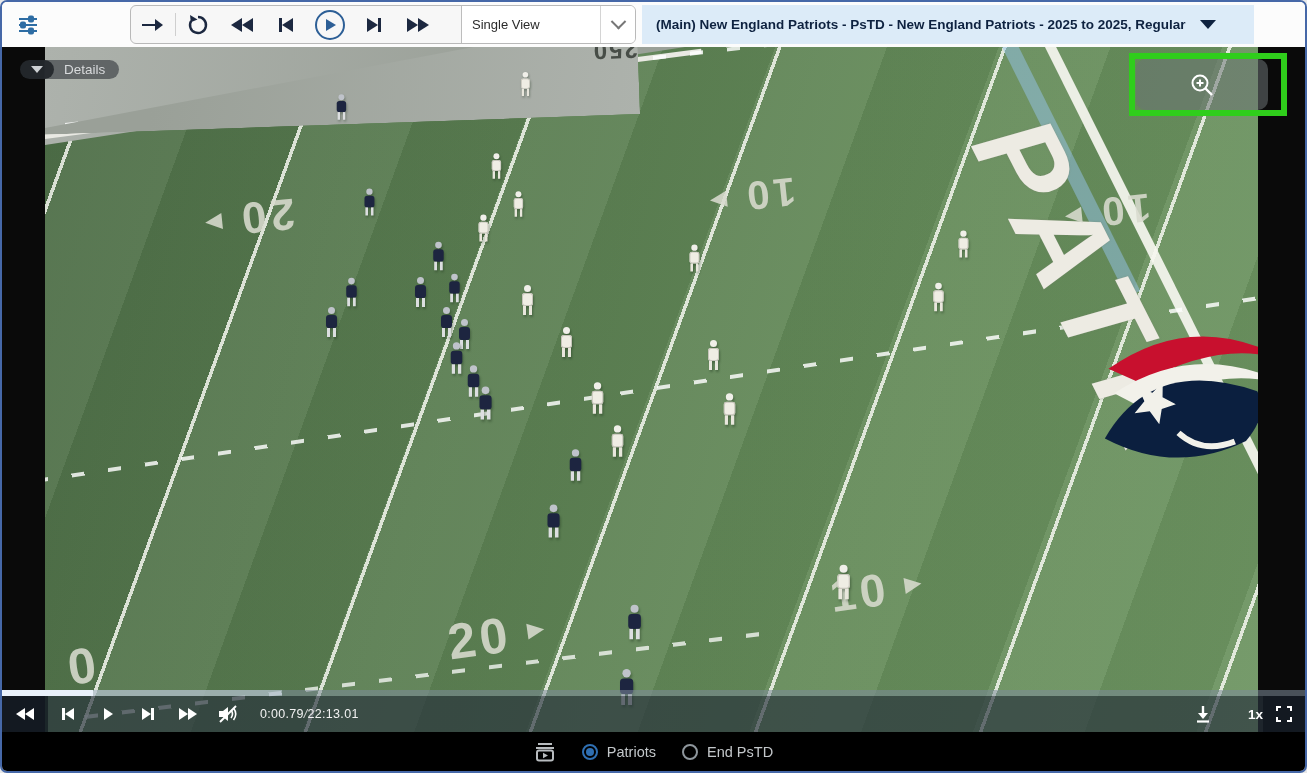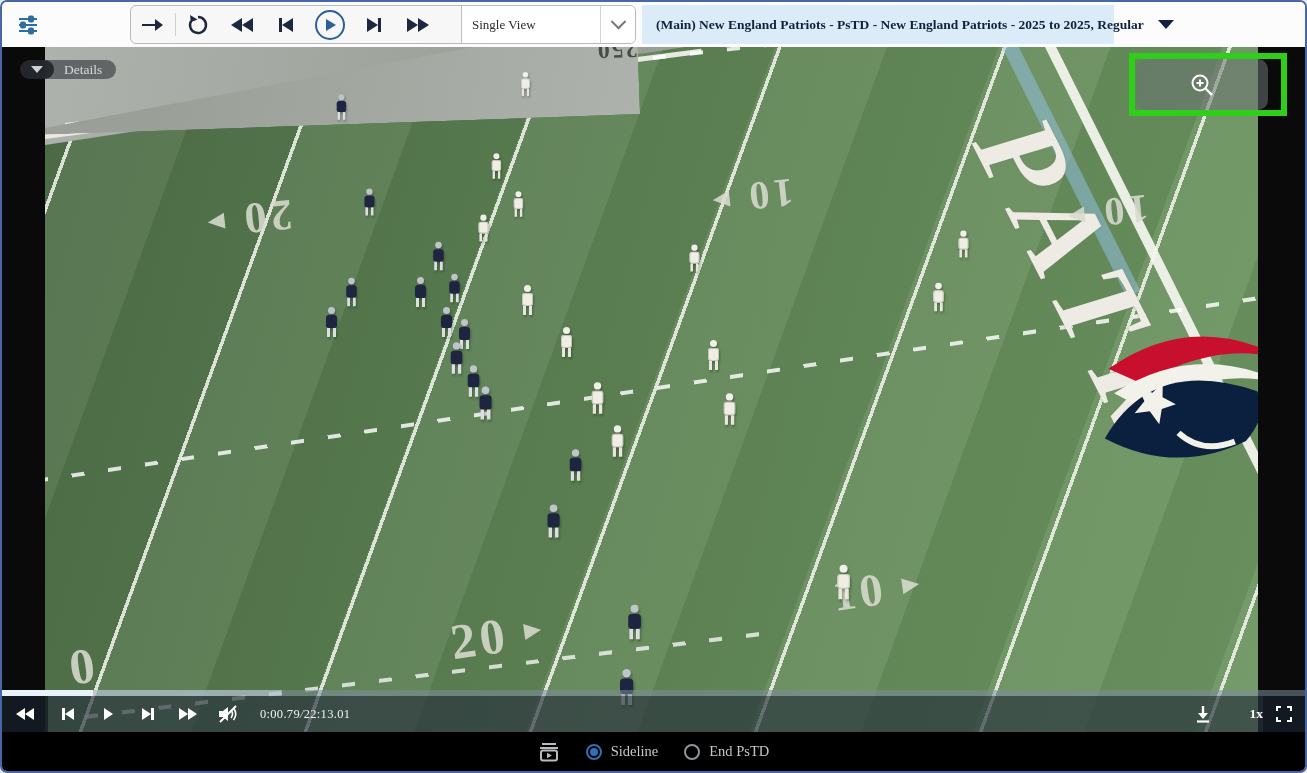--- a/index.html
+++ b/index.html
@@ -1,28 +1,28 @@
 <!DOCTYPE html>
 <html><head>
 <meta charset="utf-8">
 <style>
   html,body{margin:0;padding:0;background:#e9e9e9;font-family:"Liberation Sans",sans-serif;}
-  .window{position:relative;width:1303px;height:769px;border:2px solid #4668a8;border-radius:7px;overflow:hidden;background:#fcfcfc;font-family:Liberation Serif, serif;}
+  .window{position:relative;width:1303px;height:769px;border:2px solid #4668a8;border-radius:7px;overflow:hidden;background:#fcfcfc;}
 
   
   .top-bar{position:relative;height:45px;background:#fcfcfc;}
   .filter-btn{position:absolute;left:12px;top:9px;width:28px;height:28px;display:flex;align-items:center;justify-content:center;cursor:pointer;}
   .ctrl-group{position:absolute;left:128px;top:3px;height:39px;width:506px;border:1px solid #b9b9b9;border-radius:6px;background:#f7f7f7;display:flex;align-items:stretch;box-sizing:border-box;}
   .tb-btn{width:44px;display:flex;align-items:center;justify-content:center;cursor:pointer;}
   .tb-sep{width:1px;background:#cfcfcf;margin:7px 0;}
   .dropdown{margin-left:auto;width:174px;background:#fff;border-left:1px solid #bdbdbd;border-radius:0 5px 5px 0;display:flex;align-items:center;box-sizing:border-box;}
   .dropdown .val{flex:1;padding-left:10px;font-size:13px;color:#2b2b2b;}
   .dropdown .chev{width:34px;align-self:stretch;border-left:1px solid #d4d4d4;display:flex;align-items:center;justify-content:center;}
   .chev i{display:block;width:9px;height:9px;border-right:2px solid #777;border-bottom:2px solid #777;transform:rotate(45deg) translate(-2px,-2px);}
-  .title-bar{position:absolute;left:640px;top:3px;height:39px;width:472px;background:#dcebf8;display:flex;align-items:center;padding-left:14px;box-sizing:border-box;cursor:pointer;}
+  .title-bar{position:absolute;left:640px;top:3px;height:39px;width:612px;background:#dcebf8;display:flex;align-items:center;padding-left:14px;box-sizing:border-box;cursor:pointer;}
   .title-bar .txt{font-size:13.5px;font-weight:bold;color:#0e2240;white-space:nowrap;}
   .caret-down{width:0;height:0;border-left:8px solid transparent;border-right:8px solid transparent;border-top:9px solid #0e2240;margin-left:14px;}
 
   
   .tri{width:0;height:0;display:inline-block;}
   .tri.r{border-top:7px solid transparent;border-bottom:7px solid transparent;border-left:11px solid #1c2840;}
   .tri.l{border-top:7px solid transparent;border-bottom:7px solid transparent;border-right:11px solid #1c2840;}
   .bar-v{display:inline-block;width:3px;height:14px;background:#1c2840;}
   .play-circle{width:30px;height:30px;border:2.5px solid #2d5f96;border-radius:50%;display:flex;align-items:center;justify-content:center;box-sizing:border-box;}
   .play-circle .tri.r{border-left-color:#2d5f96;border-top-width:6px;border-bottom-width:6px;border-left-width:10px;margin-left:2px;}
@@ -419,21 +419,21 @@
 
   <div class="bottom-strip">
     <svg width="22" height="20" viewBox="0 0 22 20" style="cursor:pointer">
       <line x1="4" y1="2" x2="18" y2="2" stroke="#b8bcbf" stroke-width="2"></line>
       <line x1="2" y1="6" x2="20" y2="6" stroke="#b8bcbf" stroke-width="2"></line>
       <rect x="3" y="8.5" width="16" height="10" rx="2" fill="none" stroke="#b8bcbf" stroke-width="2"></rect>
       <path d="M9 10.8 L14 13.5 L9 16.2 Z" fill="#b8bcbf"></path>
     </svg>
     <div class="radio-opt sel">
       <span class="radio"></span>
-      <span class="radio-lbl">Sideline</span>
+      <span class="radio-lbl">Patriots</span>
     </div>
     <div class="radio-opt">
       <span class="radio"></span>
       <span class="radio-lbl">End PsTD</span>
     </div>
   </div>
 
 </div>
 
 </body></html>

